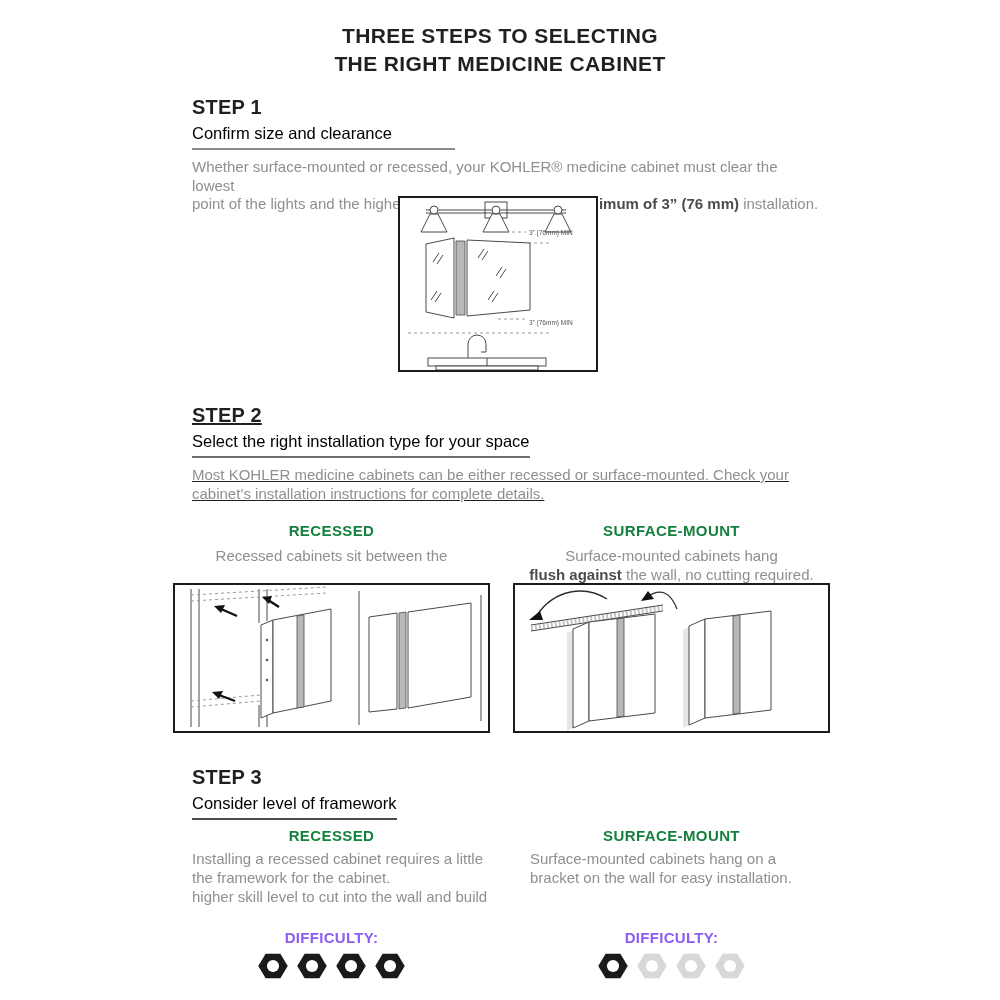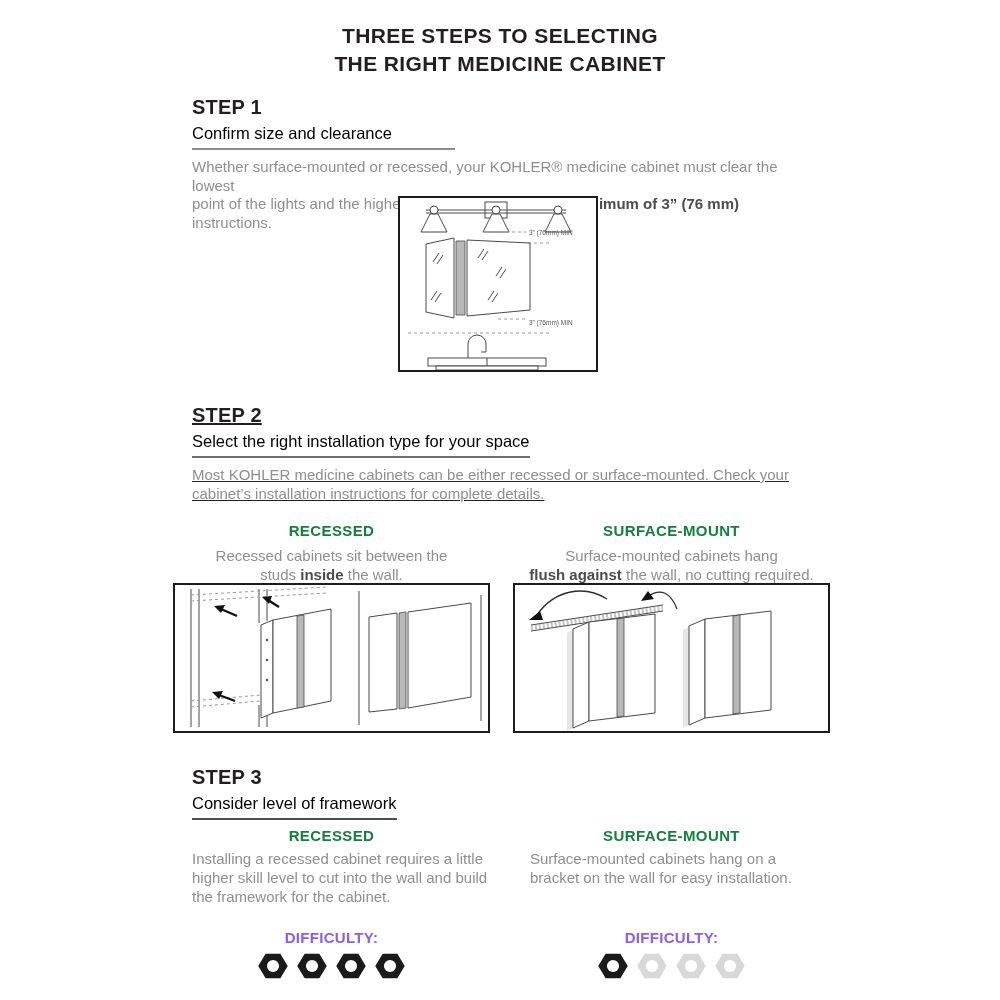--- a/index.html
+++ b/index.html
@@ -53,21 +53,21 @@
     <span class="line">THE RIGHT MEDICINE CABINET</span>
   </div>
 
   <div class="step-block" style="top:96px;">
     <div class="step-h">STEP 1</div>
     <div>
       <span class="step-sub u1">Confirm size and clearance</span>
     </div>
     <p class="body-text">
       <span class="line">Whether surface-mounted or recessed, your KOHLER® medicine cabinet must clear the lowest</span>
-      <span class="line"><span>point of the lights and the highest point of the faucet by a </span><span class="b">minimum of 3” (76 mm)</span><span> instructions.</span></span>
+      <span class="line"><span>point of the lights and the highest point of the faucet by a </span><span class="b">minimum of 3” (76 mm)</span><span> installation.</span></span>
     </p>
   </div>
 
   <div id="diagram1">
     <svg width="196" height="172" viewBox="0 0 196 172">
 
       <rect x="85" y="4" width="22" height="16" class="lnw"></rect>
       <g>
         <polygon points="30,16 38,16 47,34 21,34" class="lnw"></polygon>
         <polygon points="92,16 100,16 109,34 83,34" class="lnw"></polygon>
@@ -113,21 +113,20 @@
     <p class="body-text">
       <span class="line">Most KOHLER medicine cabinets can be either recessed or surface-mounted. Check your</span>
       <span class="line">cabinet’s installation instructions for complete details.</span>
     </p>
   </div>
 
   <div class="col" style="left:173px;top:522px;">
     <div class="col-h">RECESSED</div>
     <div class="col-cap">
       <span class="line">Recessed cabinets sit between the</span>
-      <span class="line"><span>studs </span><span class="b">inside</span><span> the wall.</span></span>
     </div>
   </div>
 
   <div class="col" style="left:513px;top:522px;">
     <div class="col-h">SURFACE-MOUNT</div>
     <div class="col-cap">
       <span class="line">Surface-mounted cabinets hang</span>
       <span class="line"><span class="b">flush against</span><span> the wall, no cutting required.</span></span>
     </div>
   </div>
@@ -216,22 +215,22 @@
 
   <div class="col" style="left:173px;top:827px;">
     <div class="col-h">RECESSED</div>
   </div>
   <div class="col" style="left:513px;top:827px;">
     <div class="col-h">SURFACE-MOUNT</div>
   </div>
 
   <div class="step3-body" style="left:192px;width:320px;">
     <span class="line">Installing a recessed cabinet requires a little</span>
+    <span class="line">the framework for the cabinet.</span>
     <span class="line">higher skill level to cut into the wall and build</span>
-    <span class="line">the framework for the cabinet.</span>
   </div>
   <div class="step3-body" style="left:530px;width:300px;">
     <span class="line">Surface-mounted cabinets hang on a</span>
     <span class="line">bracket on the wall for easy installation.</span>
   </div>
 
   <div class="diff" style="left:173px;">
     <div class="diff-label">DIFFICULTY:</div>
     <div class="nuts">
         <svg class="nut filled" viewBox="0 0 34 30">

